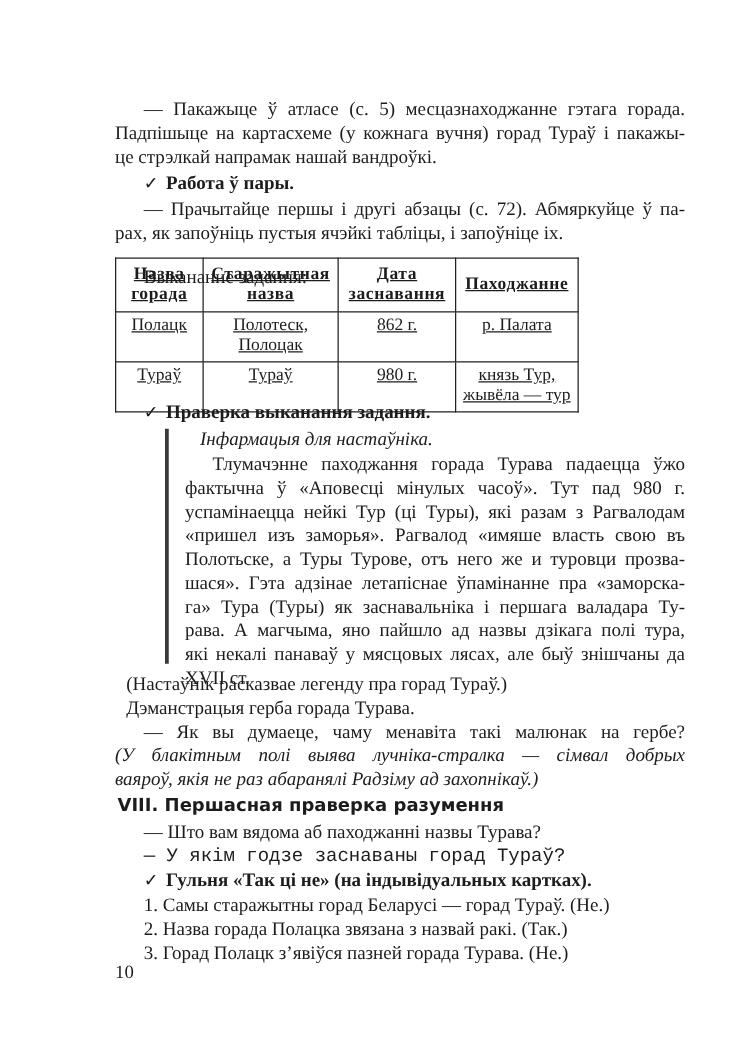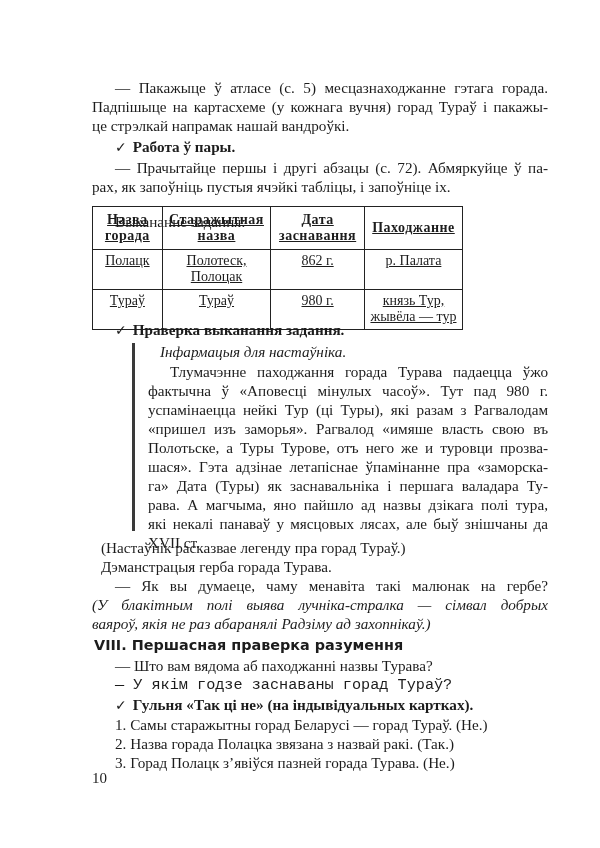--- a/index.html
+++ b/index.html
@@ -78,21 +78,21 @@
 
   <div class="bar"></div>
   <div class="info" style="top:264px;">
     <div class="line i" style="top:0; left:12px;">Інфармацыя для настаўніка.</div>
     <div class="line just" style="top:20px; left:22px; width:378px;">Тлумачэнне паходжання горада Турава падаецца ўжо</div>
     <div class="line just" style="top:39px;">фактычна ў «Аповесці мінулых часоў». Тут пад 980 г.</div>
     <div class="line just" style="top:58px;">успамінаецца нейкі Тур (ці Туры), які разам з Рагвалодам</div>
     <div class="line just" style="top:77px;">«пришел изъ заморья». Рагвалод «имяше власть свою въ</div>
     <div class="line just" style="top:96px;">Полотьске, а Туры Турове, отъ него же и туровци прозва-</div>
     <div class="line just" style="top:115px;">шася». Гэта адзінае летапіснае ўпамінанне пра «заморска-</div>
-    <div class="line just" style="top:134px;">га» Дата (Туры) як заснавальніка і першага валадара Ту-</div>
+    <div class="line just" style="top:134px;">га» Тура (Туры) як заснавальніка і першага валадара Ту-</div>
     <div class="line just" style="top:153px;">рава. А магчыма, яно пайшло ад назвы дзікага полі тура,</div>
     <div class="line just" style="top:172px;">які некалі панаваў у мясцовых лясах, але быў знішчаны да</div>
     <div class="line" style="top:191px;">XVII ст.</div>
   </div>
 
   <div class="line" style="top:460px; left:9px;">(Настаўнік расказвае легенду пра горад Тураў.)</div>
   <div class="line ind" style="top:479px; left:9px;">Дэманстрацыя герба горада Турава.</div>
   <div class="line ind just" style="top:498px; width:433px;">— Як вы думаеце, чаму менавіта такі малюнак на гербе?</div>
   <div class="line i just" style="top:517px;">(У блакітным полі выява лучніка-стралка — сімвал добрых</div>
   <div class="line i" style="top:536px;">ваяроў, якія не раз абаранялі Радзіму ад захопнікаў.)</div>

